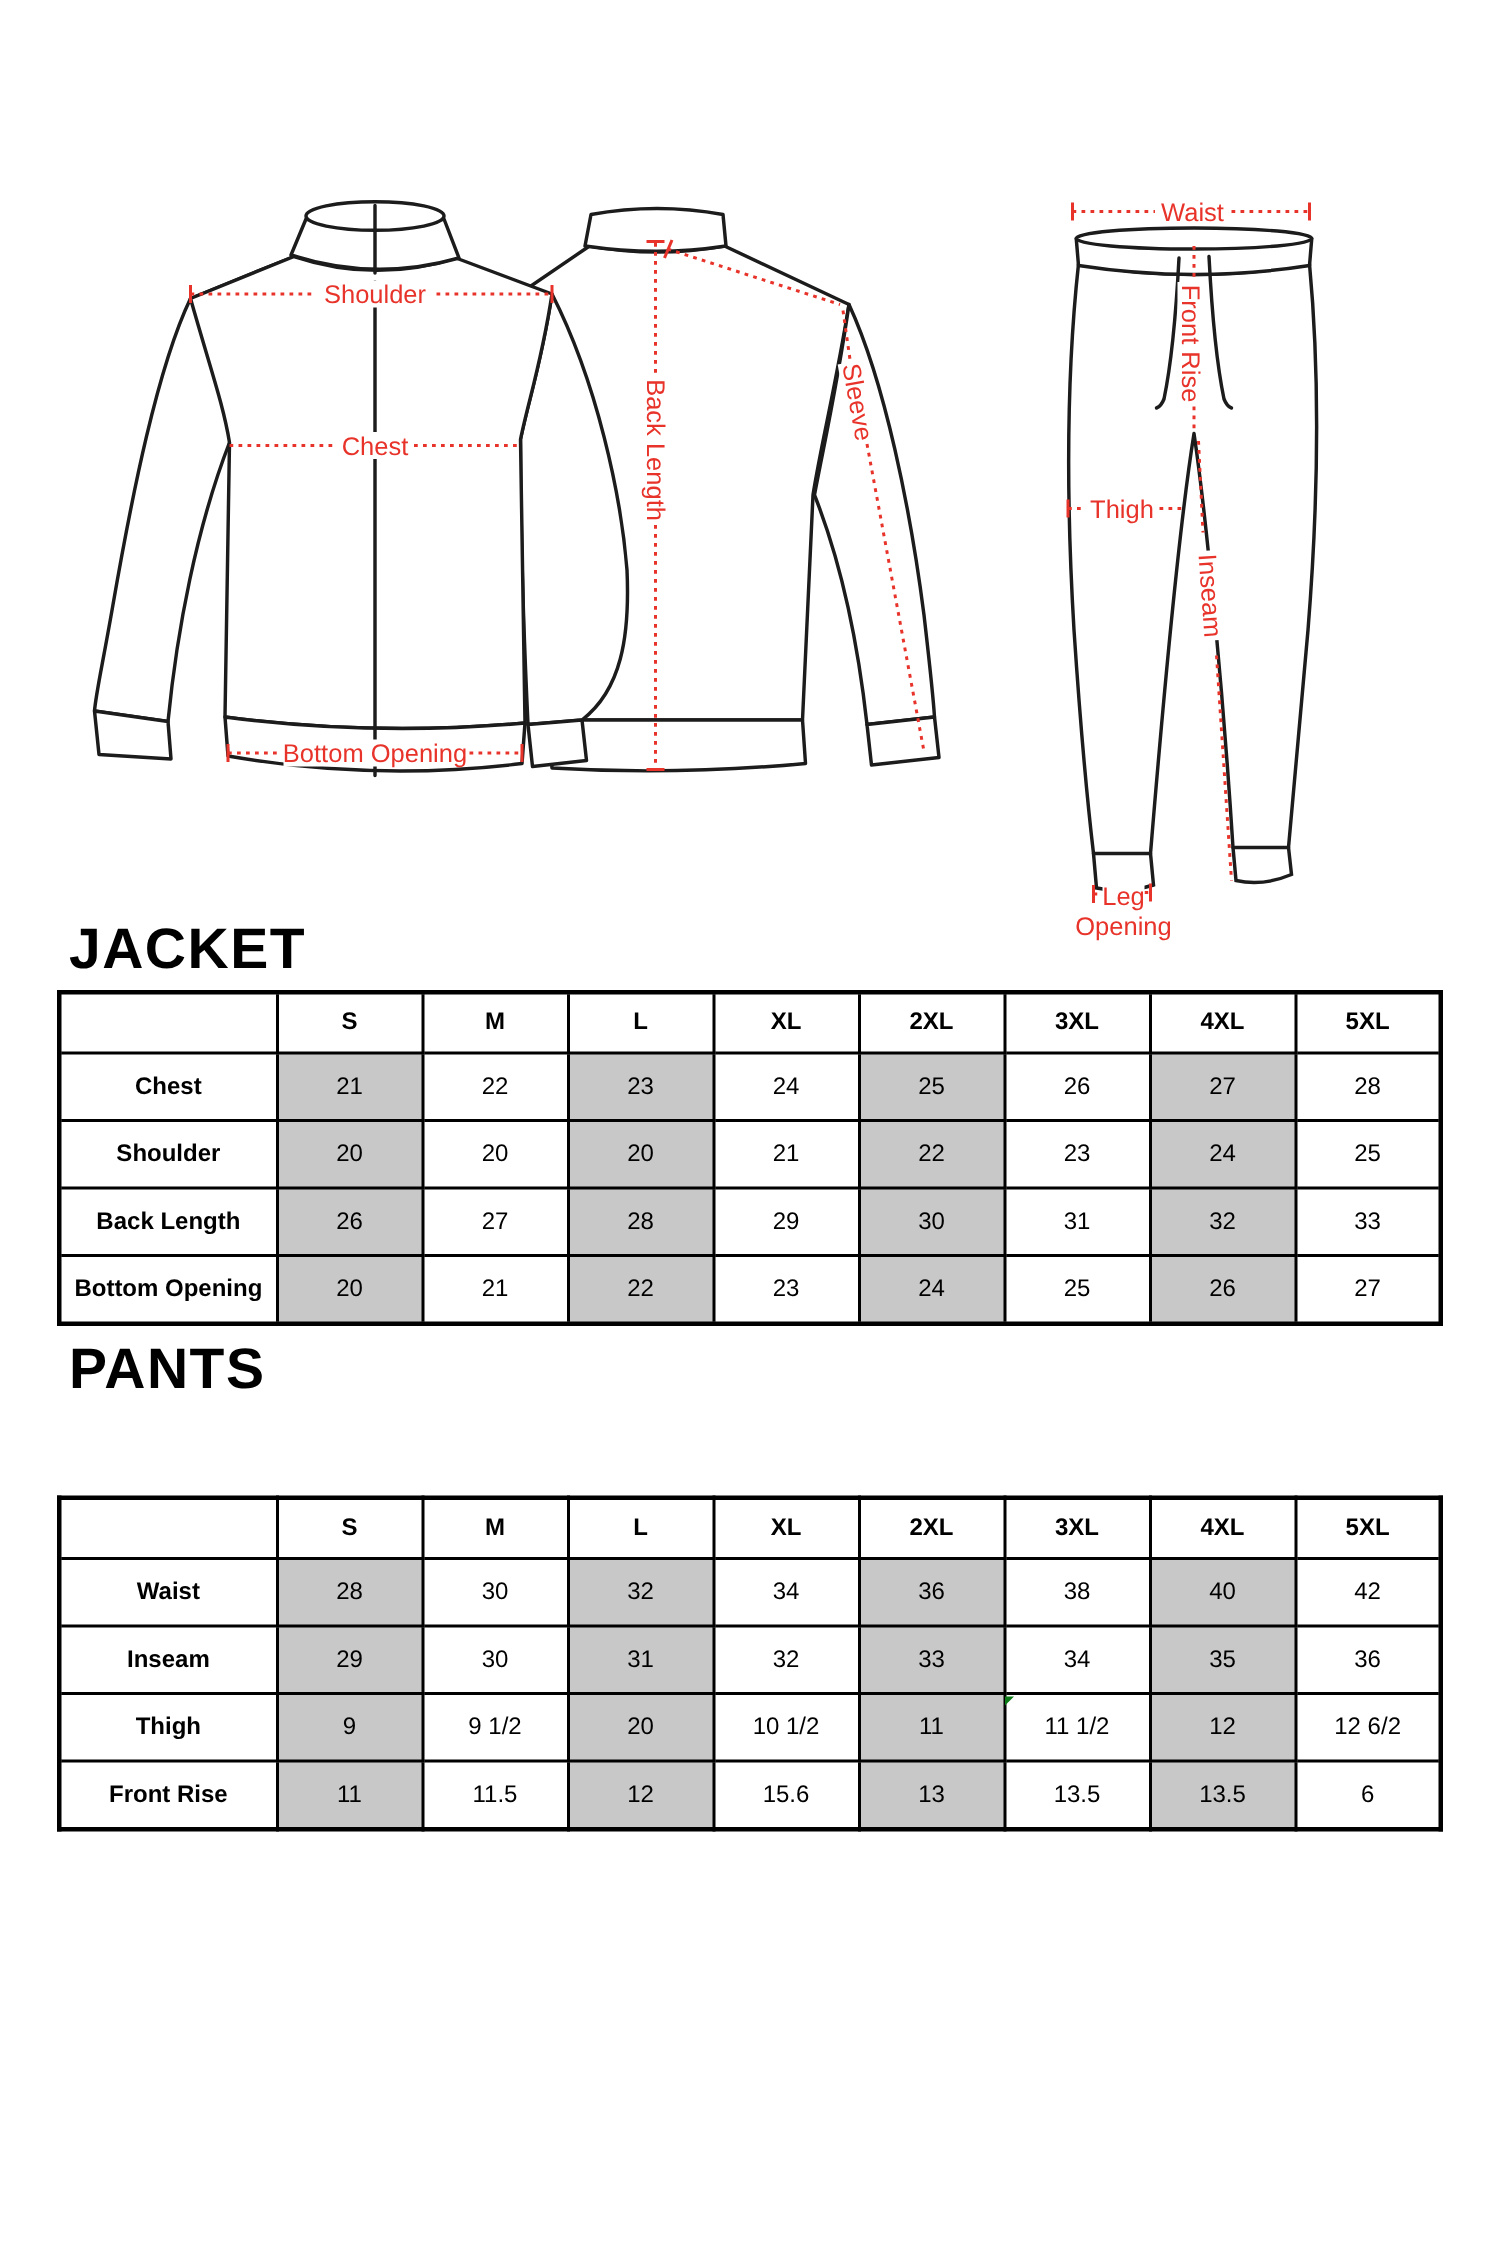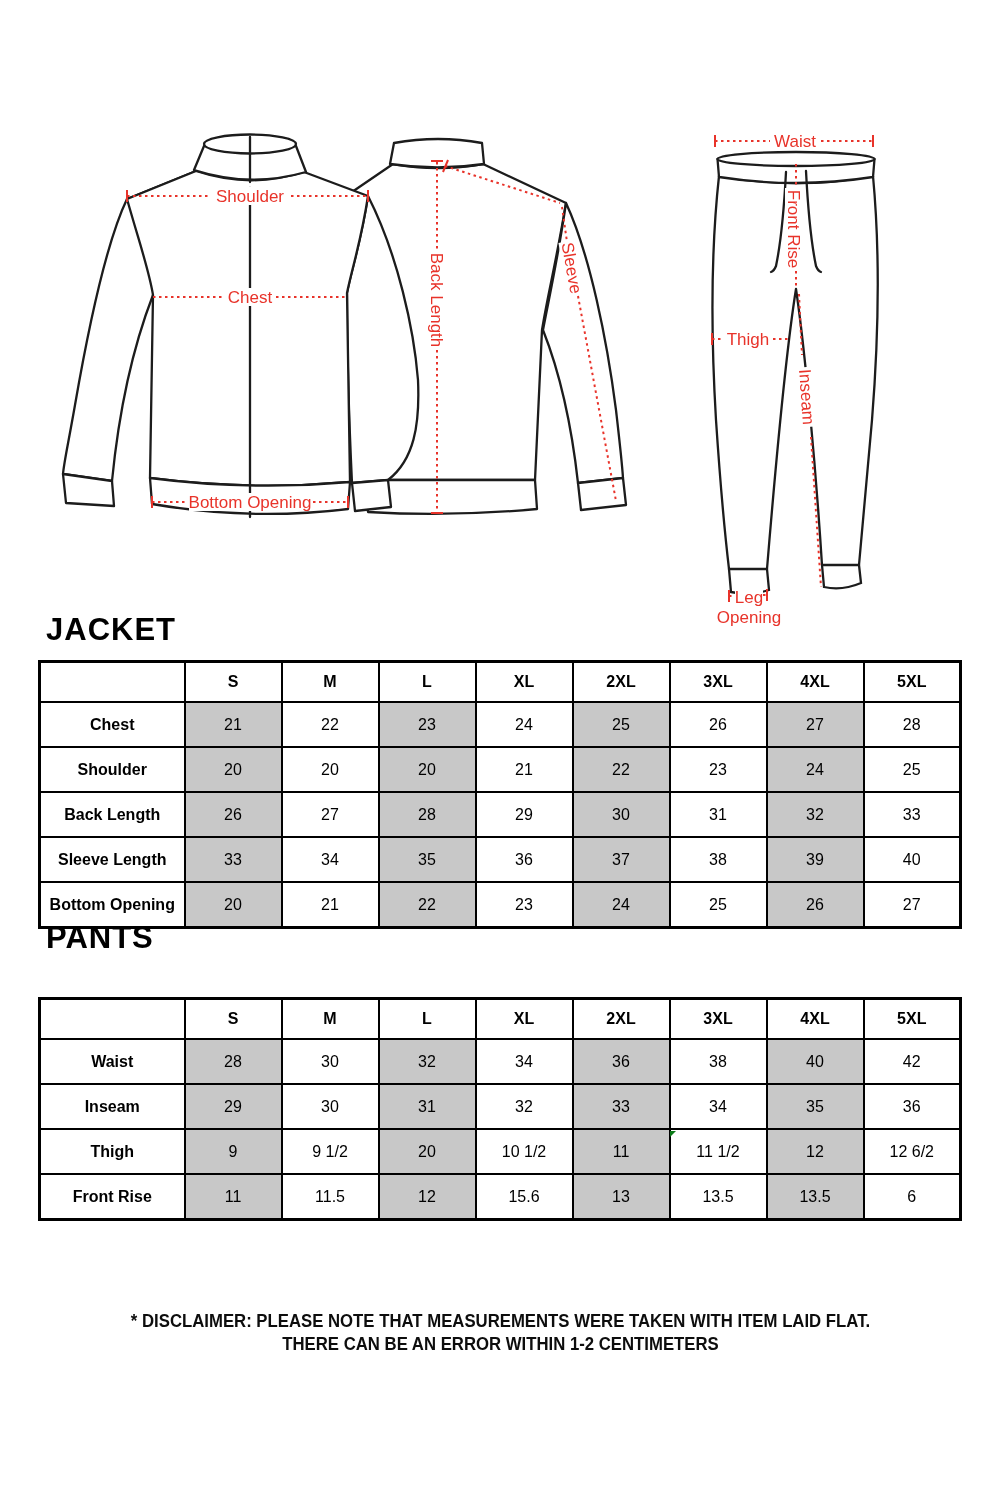--- a/index.html
+++ b/index.html
@@ -7,21 +7,21 @@
         font-family:"Liberation Sans",sans-serif;}
   
   #diagram{position:absolute;top:0;left:0;}
   .garment{fill:#fff;stroke:#1c1c1c;stroke-width:2.3;stroke-linejoin:round;stroke-linecap:round;}
   .seam{fill:none;stroke:#1c1c1c;stroke-width:2.3;stroke-linecap:round;}
   .meas{fill:none;stroke:var(--red);stroke-width:2;stroke-dasharray:2.5 3.5;}
   .tick{fill:none;stroke:var(--red);stroke-width:2;}
   .lblbg{fill:#fff;}
   .lbl{fill:var(--red);font-size:17px;font-family:"Liberation Sans",sans-serif;text-anchor:middle;}
   
-  .sec-title{position:absolute;left:46px;margin:0;font-size:31px;font-weight:bold;
+  .sec-title{position:absolute;left:46px;margin:0;font-size:38px;font-weight:bold;
              letter-spacing:1px;color:#000;}
   
   .size-table{position:absolute;left:38px;width:924px;border-collapse:collapse;
               table-layout:fixed;border:3px solid #000;}
   .size-table th,.size-table td{border:2px solid #000;text-align:center;vertical-align:middle;
               font-size:16px;padding:0;background:#fff;color:#000;}
   .size-table thead th{height:38px;font-weight:bold;}
   .size-table tbody th{font-weight:bold;}
   .size-table tbody th,.size-table tbody td{height:43px;font-weight:bold;}
   .size-table tbody td{font-weight:normal;}
@@ -193,45 +193,34 @@
           <td class="shaded">26</td>
           <td>27</td>
           <td class="shaded">28</td>
           <td>29</td>
           <td class="shaded">30</td>
           <td>31</td>
           <td class="shaded">32</td>
           <td>33</td>
         </tr>
         <tr>
-          <th>Sleeve Length</th>
-          <td class="shaded">33</td>
-          <td>34</td>
-          <td class="shaded">35</td>
-          <td>36</td>
-          <td class="shaded">37</td>
-          <td>38</td>
-          <td class="shaded">39</td>
-          <td>40</td>
-        </tr>
-        <tr>
           <th>Bottom Opening</th>
           <td class="shaded">20</td>
           <td>21</td>
           <td class="shaded">22</td>
           <td>23</td>
           <td class="shaded">24</td>
           <td>25</td>
           <td class="shaded">26</td>
           <td>27</td>
         </tr>
       </tbody>
     </table>
 
-  <h2 class="sec-title" style="top:920px;">PANTS</h2>
+  <h2 class="sec-title" style="top:892px;">PANTS</h2>
   <table class="size-table" id="pants-table" style="top:997px;">
       <colgroup>
         <col style="width: 145px;">
         <col style="width: 97px;">
         <col style="width: 97px;">
         <col style="width: 97px;">
         <col style="width: 97px;">
         <col style="width: 97px;">
         <col style="width: 97px;">
         <col style="width: 97px;">
@@ -293,19 +282,13 @@
           <td class="shaded">13</td>
           <td>13.5</td>
           <td class="shaded">13.5</td>
           <td>6</td>
         </tr>
       </tbody>
     </table>
 
   <div id="green-marker"></div>
 
-  <div id="disclaimer">
-    <span class="cond">
-      <span>* DISCLAIMER: PLEASE NOTE THAT MEASUREMENTS WERE TAKEN WITH ITEM LAID FLAT.</span><br>
-      <span>THERE CAN BE AN ERROR WITHIN 1-2 CENTIMETERS</span>
-    </span>
-  </div>
 </div>
 
 </body></html>

